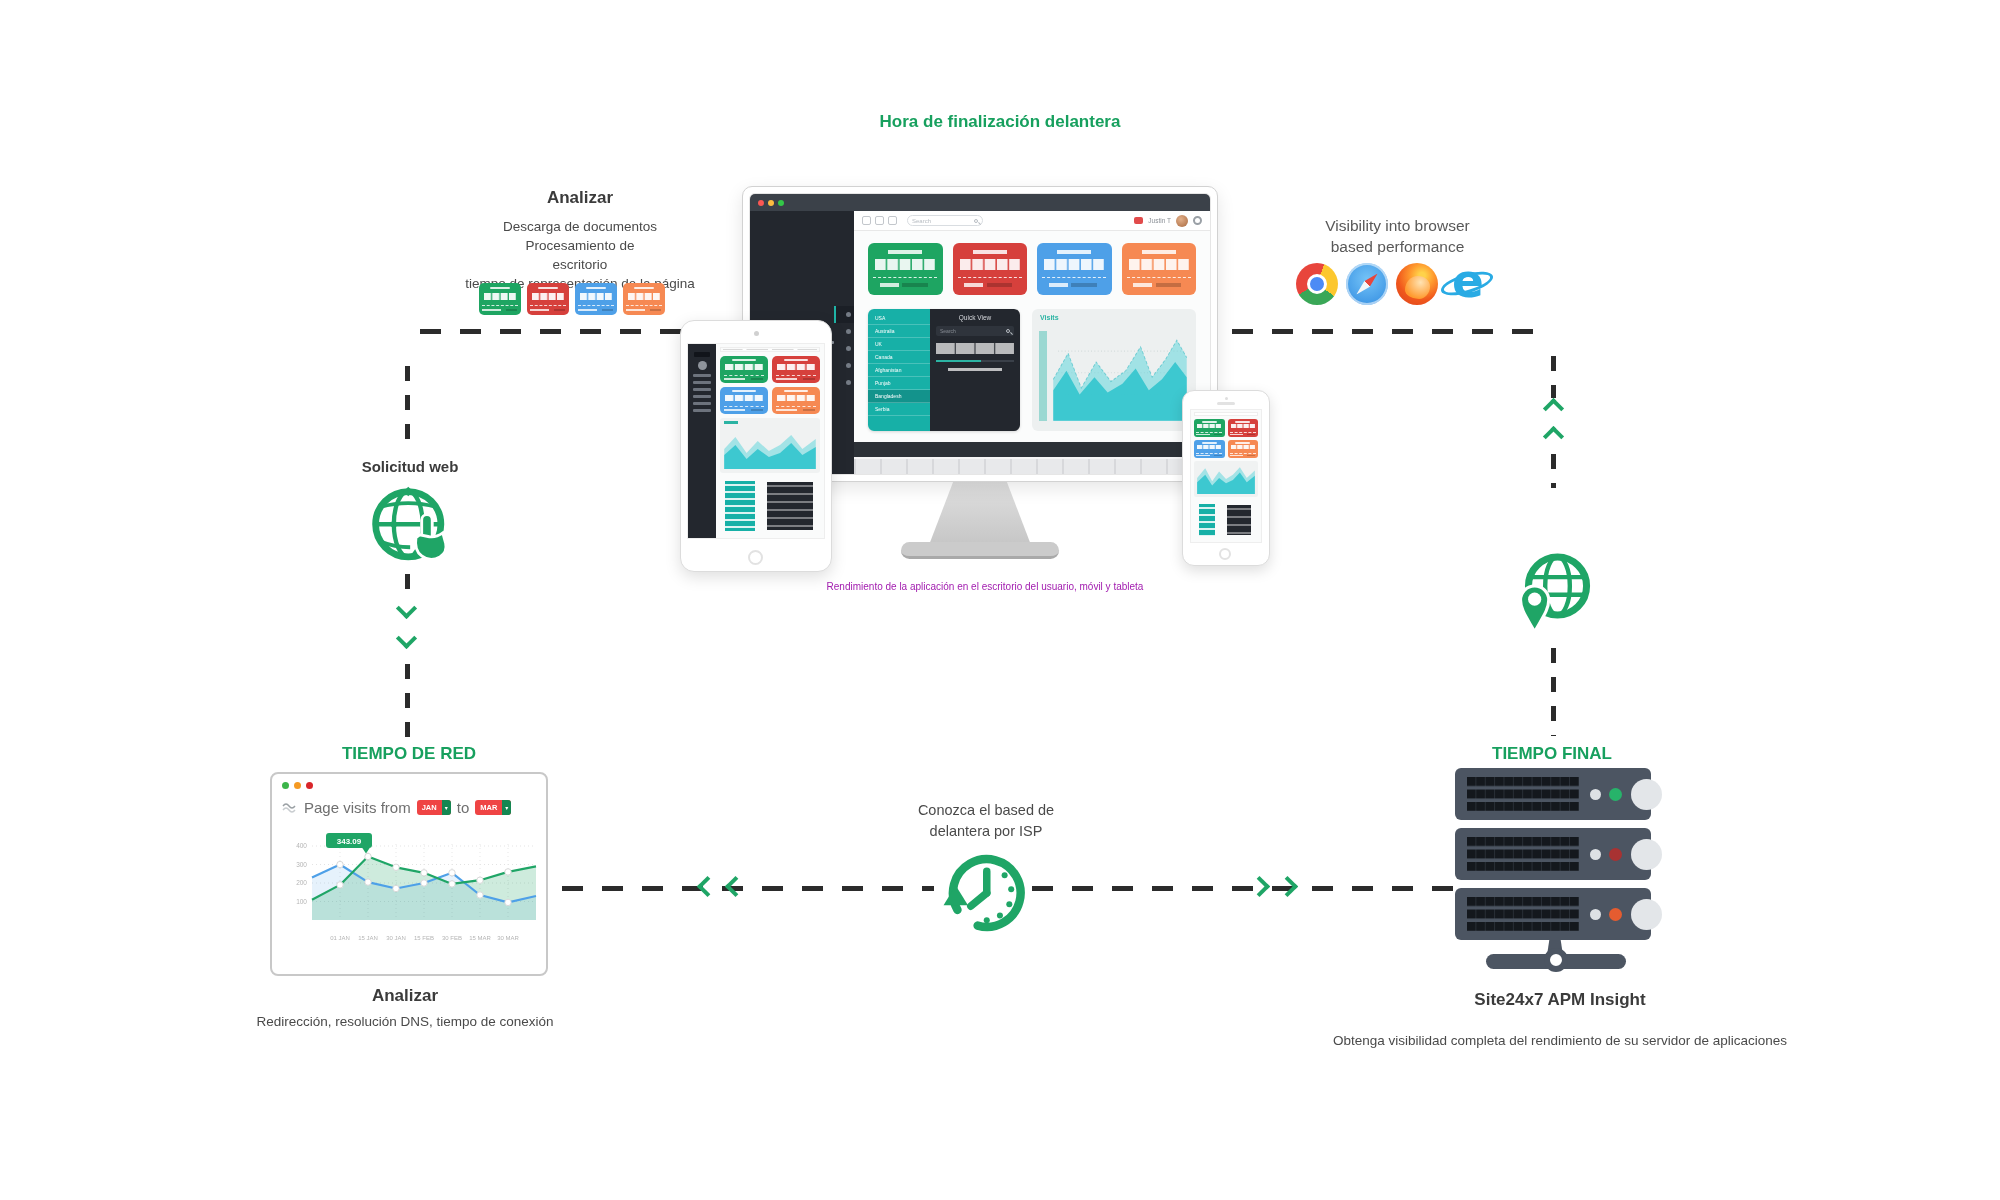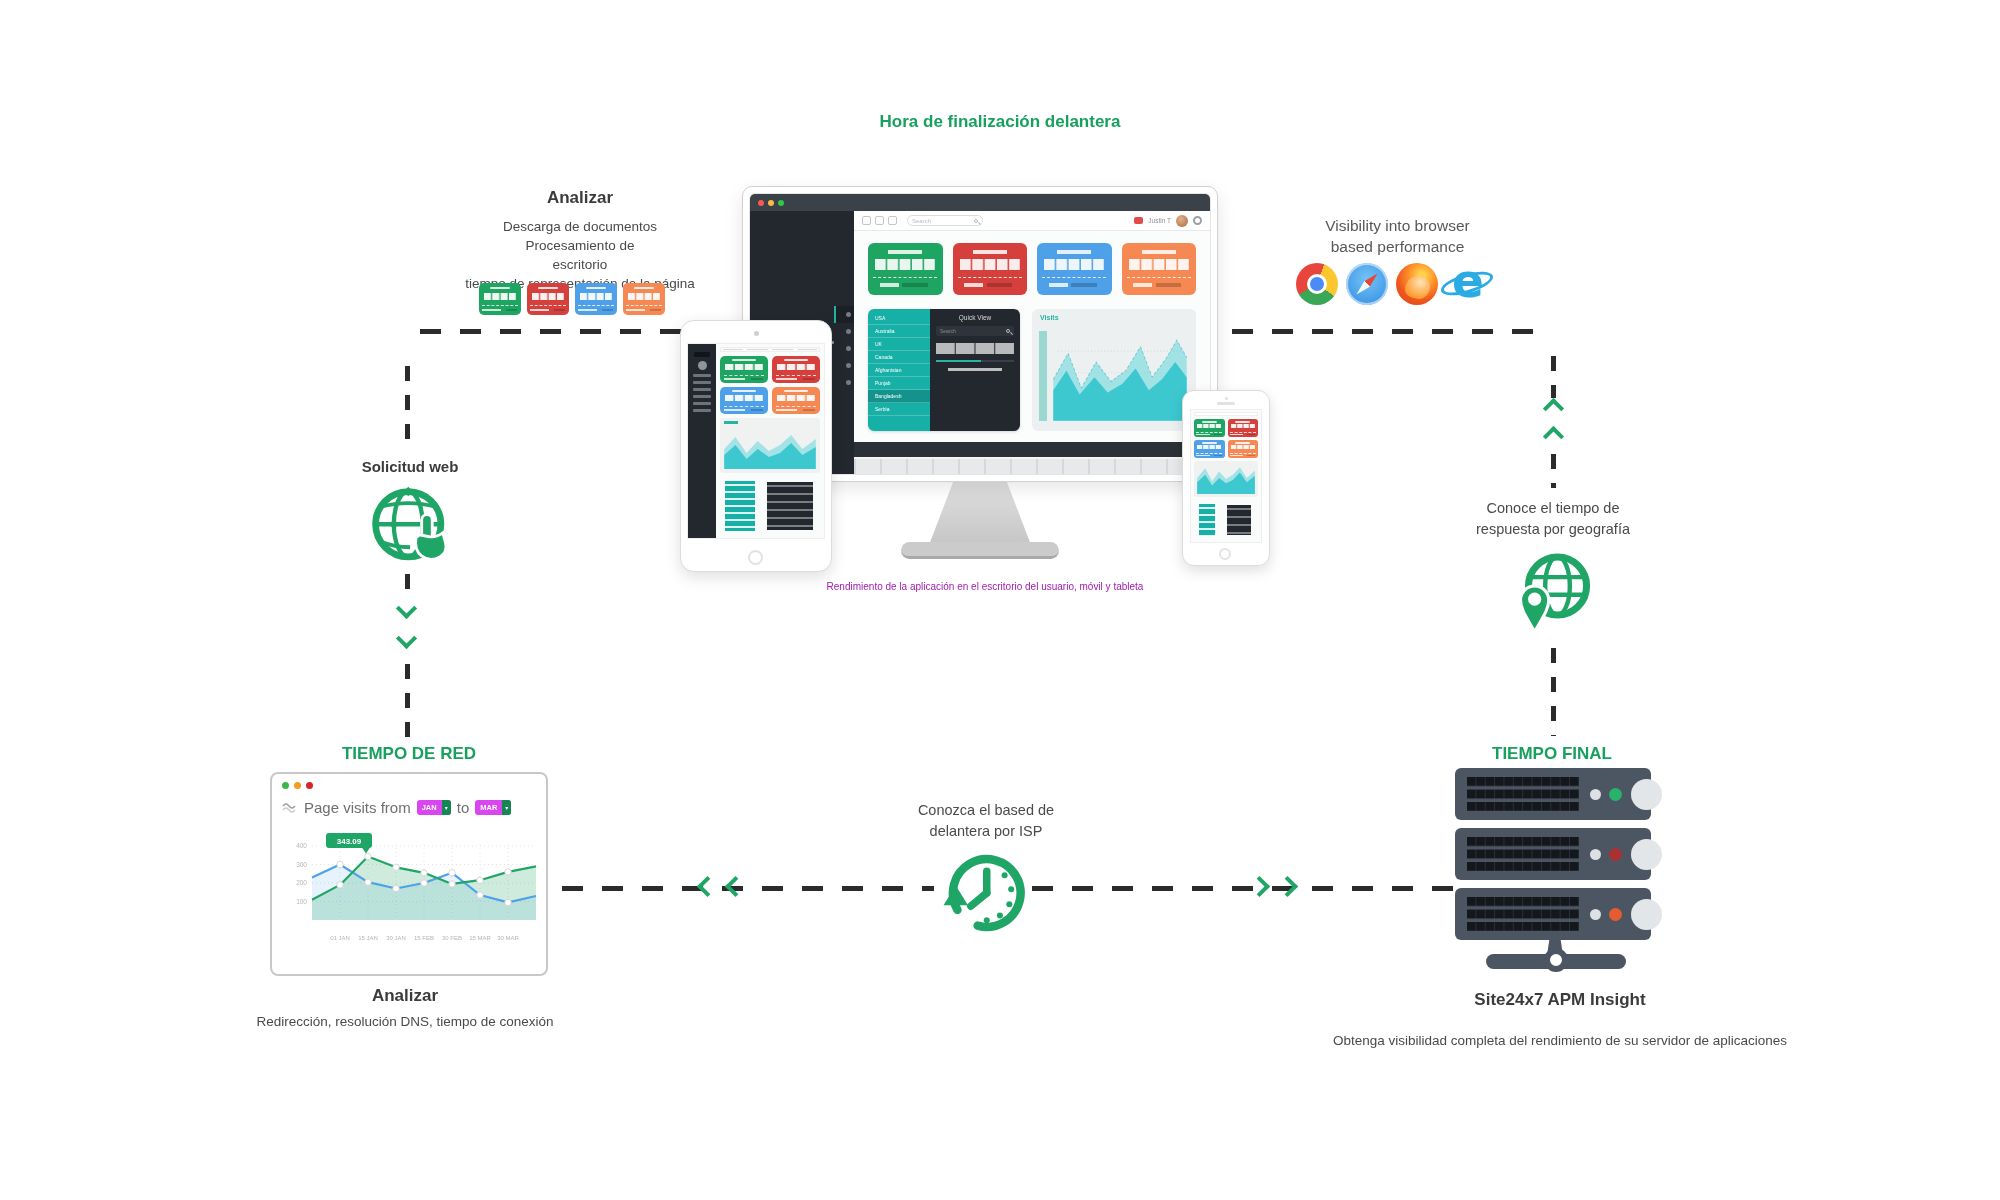--- a/index.html
+++ b/index.html
@@ -232,21 +232,21 @@
 
   
   #net-title{left:270px;top:744px;width:278px;}
   #net-window{left:270px;top:772px;width:278px;height:204px;background:#fff;z-index:2;
     border:2px solid #c8c8c8;border-radius:8px;}
   .nw-dots{display:flex;gap:5px;margin:8px 0 0 10px;}
   .nw-dots i{width:7px;height:7px;border-radius:50%;}
   .nw-dots .g{background:#3cb54a;} .nw-dots .o{background:#f59a23;} .nw-dots .r{background:#d9252a;}
   .nw-controls{display:flex;align-items:center;gap:6px;margin:10px 8px 0 10px;}
   .nw-text{font-size:15px;color:#6f6f6f;}
-  .pill{display:flex;align-items:stretch;border-radius:3px;overflow:hidden;background:#d946ef;color:#fff;}
+  .pill{display:flex;align-items:stretch;border-radius:3px;overflow:hidden;background:#ef4444;color:#fff;}
   .pill b{font-size:7.5px;padding:3px 5px;}
   .pcaret{background:#158752;font-size:6px;padding:0 3px;font-style:normal;
     display:flex;align-items:center;color:#fff;}
   #net-chart{position:absolute;left:8px;top:56px;width:262px;height:122px;}
   #net-caption{left:225px;top:986px;width:360px;}
   #net-caption .h-title{margin-bottom:6px;}
 
   
   #isp-text{left:880px;top:800px;width:212px;font-size:14.5px;color:#4a4a4a;line-height:21px;}
   #isp-icon{left:936px;top:846px;width:94px;height:94px;z-index:2;}
@@ -544,24 +544,20 @@
       <rect x="40.5" y="6.5" width="7" height="7" transform="rotate(45 44 10)"></rect>
       <rect x="25.5" y="40.5" width="7" height="7" transform="rotate(45 29 44)"></rect>
       <rect x="55.5" y="40.5" width="7" height="7" transform="rotate(45 59 44)"></rect>
     </g>
     <g stroke="#fff" stroke-width="3" fill="#1fa566">
       <rect x="58" y="34" width="11" height="28" rx="5.5"></rect>
       <path d="M52 58 q-2 13 6 19 q9 7 19 1 q8 -5 6 -14 l-3 -11 q-7 5 -14 4 l-10 -2 z"></path>
     </g>
   </svg>
 
-  <div class="abs ctr" id="geo-text">
-    <div>Conoce el tiempo de</div>
-    <div>respuesta por geografía</div>
-  </div>
   <svg class="abs" id="geo-icon" viewBox="0 0 100 100">
     <g stroke="#1fa566" fill="none">
       <circle cx="54" cy="42" r="33" stroke-width="8"></circle>
       <ellipse cx="54" cy="42" rx="14" ry="33" stroke-width="5"></ellipse>
       <path d="M23 32 H85" stroke-width="5"></path>
       <path d="M23 52 H85" stroke-width="5"></path>
     </g>
     <g>
       <path d="M28 94 C19 78 12 69 12 58 a16 16 0 1 1 32 0 c0 11 -7 20 -16 36 z" fill="#1fa566" stroke="#fff" stroke-width="3.5"></path>
       <circle cx="28" cy="57" r="7.5" fill="#fff"></circle>

